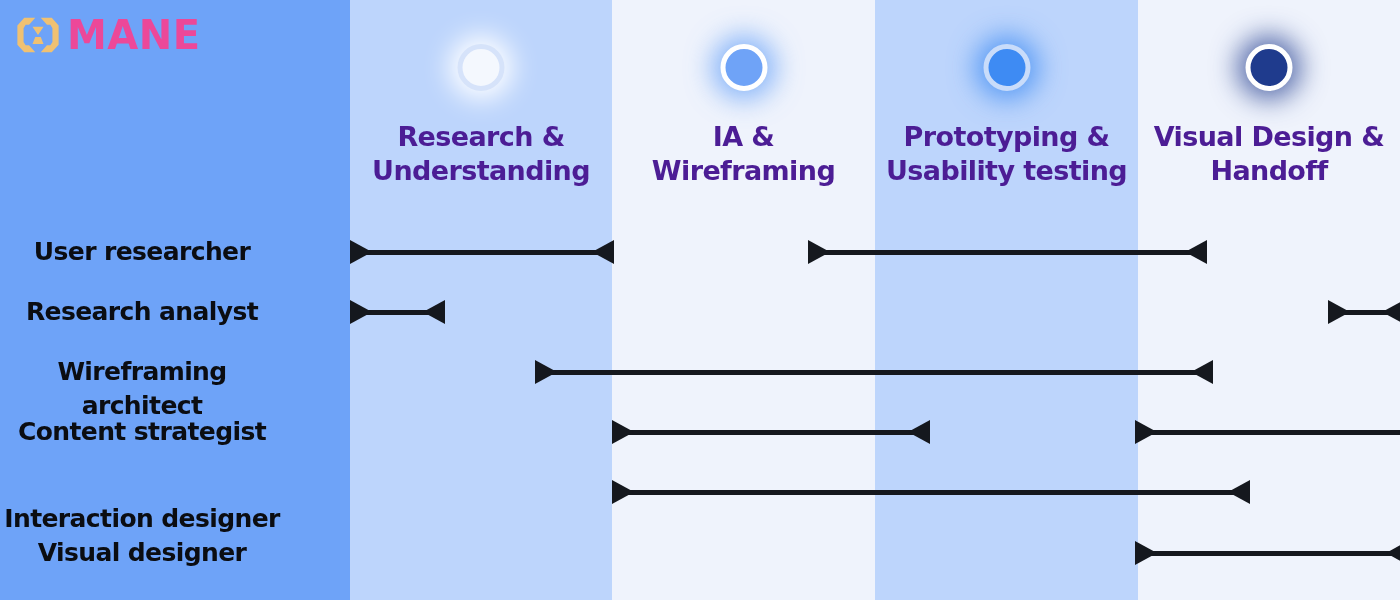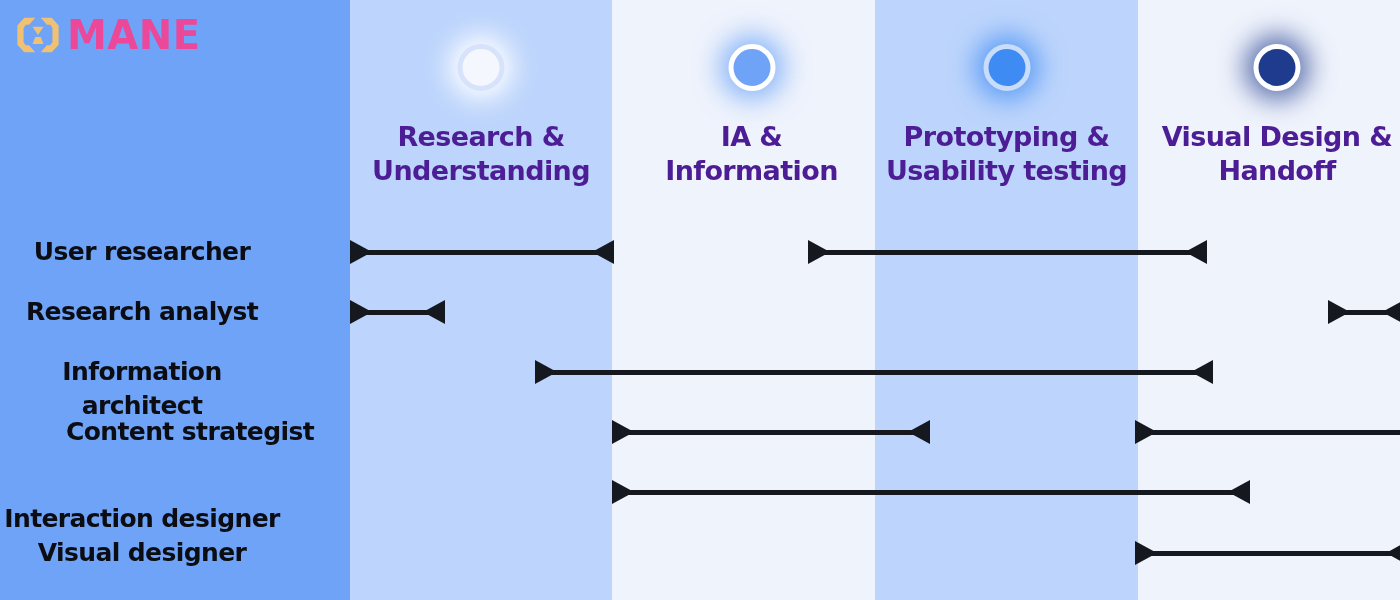--- a/index.html
+++ b/index.html
@@ -8,21 +8,21 @@
     font-family:"DejaVu Sans","Liberation Sans",sans-serif;
     background:#ffffff;
   }
   .col{position:absolute;top:0;height:600px;}
   #sidebar{left:0;width:350px;background:#6EA3F8;}
   #col1{left:350px;width:262px;}
   #col2{left:612px;width:263px;}
   #col3{left:875px;width:263px;}
   #col4{left:1138px;width:262px;}
   .col.light{background:#BDD5FC;}
-  .col.lighter{background:#EFF3FC;padding-left:16px;}
+  .col.lighter{background:#EFF3FC;}
 
   .logo{position:absolute;top:15px;left:16px;display:flex;align-items:center;gap:7px;}
   .logo-text{color:#ec4899;font-size:40px;font-weight:800;letter-spacing:0.5px;line-height:40px;}
 
   .phase-circle{
     position:absolute;top:44px;left:50%;transform:translateX(-50%);
     width:37px;height:37px;border-radius:50%;border:5px solid #fff;
   }
   .phase-label{
     position:absolute;top:120px;left:-10px;right:-10px;text-align:center;
@@ -46,21 +46,21 @@
   <div class="phase-circle" style="background: rgb(244, 248, 254); border-color: rgb(214, 227, 250); box-shadow: rgba(255, 255, 255, 0.95) 0px 0px 26px 9px;"></div>
   <div class="phase-label">
     <div>Research &amp;</div>
     <div>Understanding</div>
   </div>
 </div>
 <div class="col lighter" id="col2">
   <div class="phase-circle" style="background: rgb(111, 163, 247); border-color: rgb(255, 255, 255); box-shadow: rgba(96, 156, 248, 0.7) 0px 0px 26px 9px;"></div>
   <div class="phase-label">
     <div>IA &amp;</div>
-    <div>Information</div>
+    <div>Wireframing</div>
   </div>
 </div>
 <div class="col light" id="col3">
   <div class="phase-circle" style="background: rgb(62, 139, 243); border-color: rgb(201, 220, 250); box-shadow: rgba(62, 139, 243, 0.75) 0px 0px 26px 9px;"></div>
   <div class="phase-label">
     <div>Prototyping &amp;</div>
     <div>Usability testing</div>
   </div>
 </div>
 <div class="col lighter" id="col4">
@@ -82,22 +82,22 @@
         <polygon points="24,15 40,15 32,27"></polygon>
         <polygon points="28,30 36,30 40,40 24,40"></polygon>
       </g>
     </svg>
   </span>
   <span class="logo-text">MANE</span>
 </div>
 
 <div class="role-label" style="top: 235px;">User researcher</div>
 <div class="role-label" style="top: 295px;">Research analyst</div>
-<div class="role-label" style="top: 355px;">Information architect</div>
-<div class="role-label" style="top: 415px; padding-left: 48px;">Content strategist</div>
+<div class="role-label" style="top: 355px;">Wireframing architect</div>
+<div class="role-label" style="top: 415px;">Content strategist</div>
 <div class="role-label" style="top: 502px;">Interaction designer</div>
 <div class="role-label" style="top: 536px;">Visual designer</div>
 
 <div id="arrows">
     <div class="span-line" style="left: 350px; width: 264px; top: 250px;"></div>
     <div class="tri right" style="left: 350px; top: 240px;"></div>
     <div class="tri left" style="left: 592px; top: 240px;"></div>
     <div class="span-line" style="left: 808px; width: 399px; top: 250px;"></div>
     <div class="tri right" style="left: 808px; top: 240px;"></div>
     <div class="tri left" style="left: 1185px; top: 240px;"></div>

